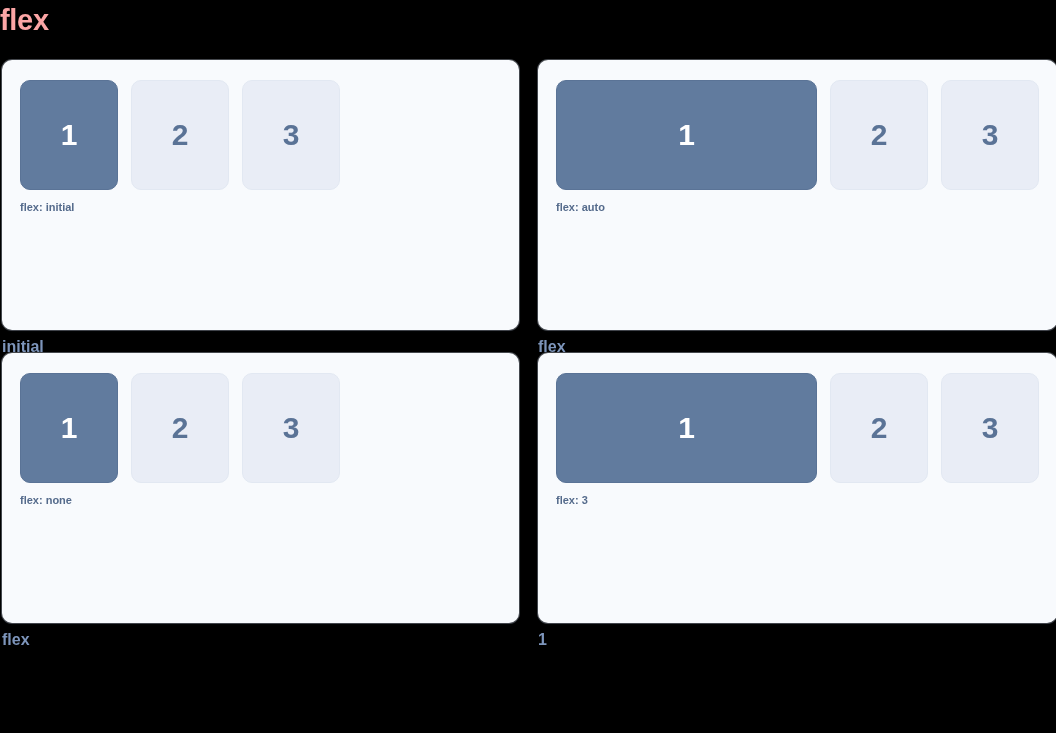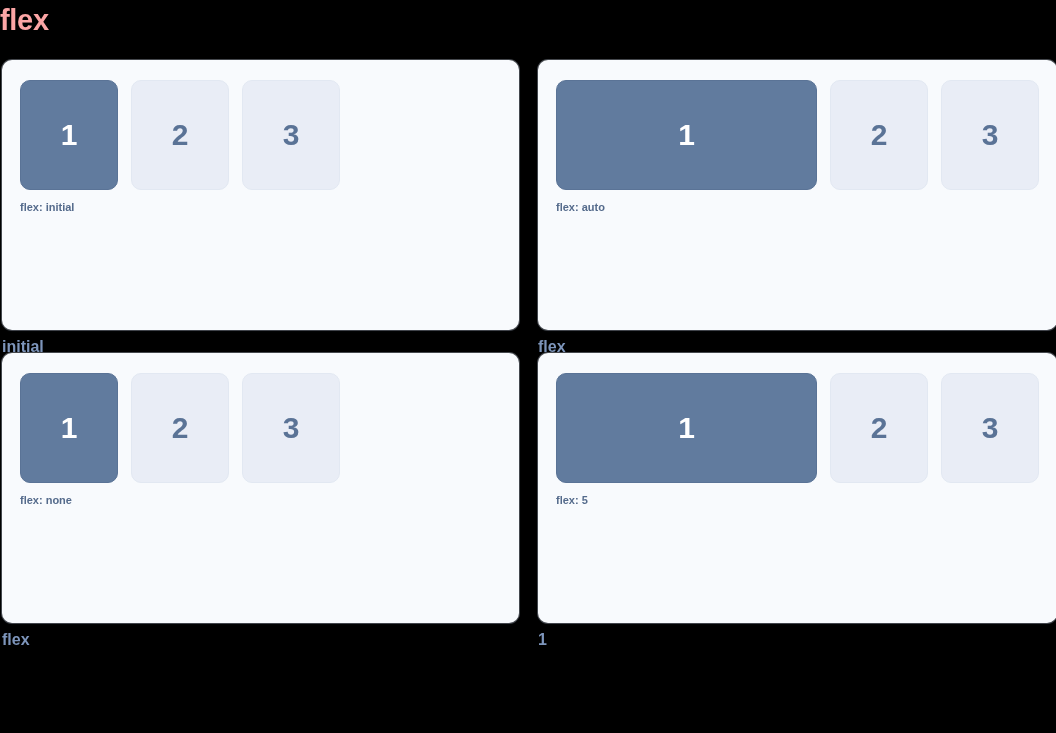--- a/index.html
+++ b/index.html
@@ -162,19 +162,19 @@
       <div class="panel-caption">flex</div>
     </div>
 
     <div class="panel">
       <div class="card card-tall">
         <div class="flexrow">
           <div class="box box-highlight v-one">1</div>
           <div class="box box-item">2</div>
           <div class="box box-item">3</div>
         </div>
-        <div class="code-label">flex: 5</div>
+        <div class="code-label">flex: 3</div>
       </div>
       <div class="panel-caption">1</div>
     </div>
 
   </div>
 </div>
 
 </body></html>

